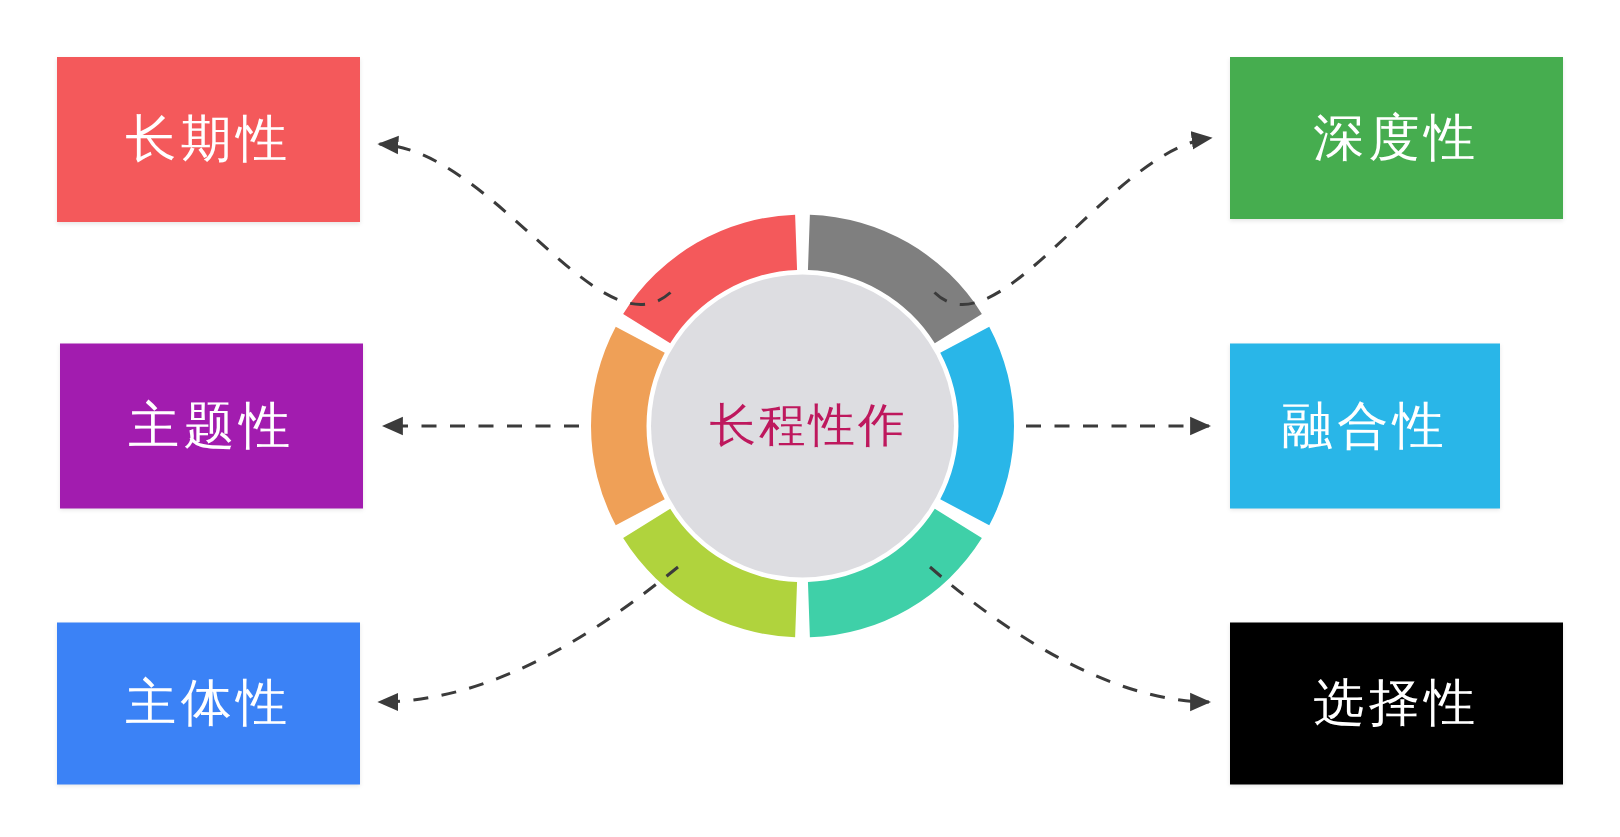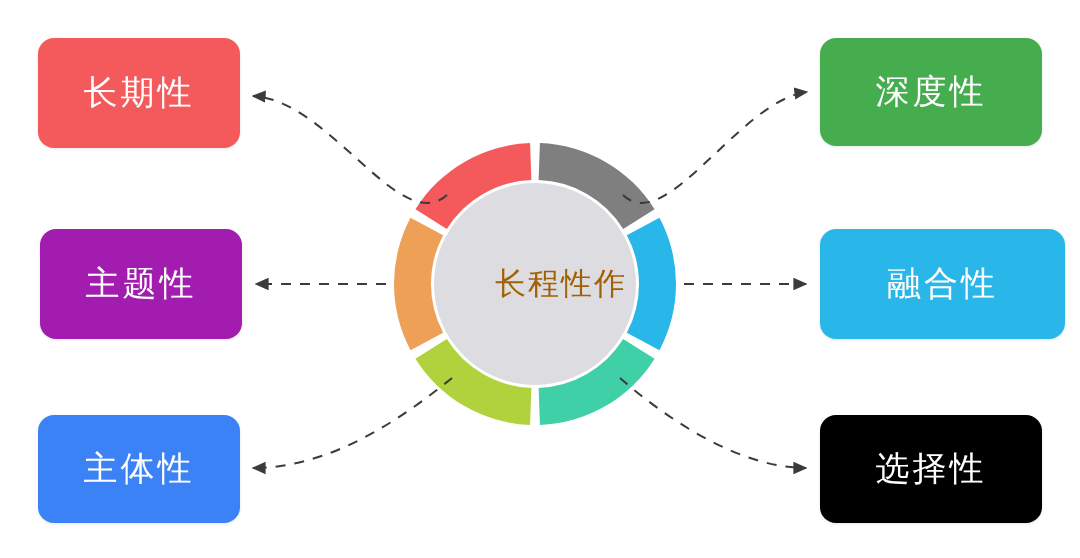--- a/index.html
+++ b/index.html
@@ -19,21 +19,21 @@
   }
   #wiring {
     position: absolute;
     left: 0;
     top: 0;
     width: 1080px;
     height: 558px;
   }
   .node-box {
     position: absolute;
-    border-radius: 16px;
+    border-radius: 0;
     display: flex;
     align-items: center;
     justify-content: center;
     color: #ffffff;
     font-size: 34px;
     letter-spacing: 3px;
     font-family: "Liberation Serif", "DejaVu Serif", serif;
     box-shadow: 0 1px 3px rgba(0,0,0,0.10);
     box-sizing: border-box;
   }
@@ -76,36 +76,36 @@
     <g id="connector-group">
         <path d="M 447 195 C 400 237 330 100 253 96" fill="none" stroke="#3b3b3b" stroke-width="2" stroke-dasharray="10 9" stroke-linecap="butt" marker-end="url(#arrow-head)"></path>
         <path d="M 386 284 L 256 284" fill="none" stroke="#3b3b3b" stroke-width="2" stroke-dasharray="10 9" stroke-linecap="butt" marker-end="url(#arrow-head)"></path>
         <path d="M 452 378 C 400 420 330 468 253 468" fill="none" stroke="#3b3b3b" stroke-width="2" stroke-dasharray="10 9" stroke-linecap="butt" marker-end="url(#arrow-head)"></path>
         <path d="M 623 195 C 666 237 740 100 807 92" fill="none" stroke="#3b3b3b" stroke-width="2" stroke-dasharray="10 9" stroke-linecap="butt" marker-end="url(#arrow-head)"></path>
         <path d="M 684 284 L 806 284" fill="none" stroke="#3b3b3b" stroke-width="2" stroke-dasharray="10 9" stroke-linecap="butt" marker-end="url(#arrow-head)"></path>
         <path d="M 620 378 C 668 420 740 468 806 468" fill="none" stroke="#3b3b3b" stroke-width="2" stroke-dasharray="10 9" stroke-linecap="butt" marker-end="url(#arrow-head)"></path>
       </g>
   </svg>
 
-  <div class="hub-center" id="hub-center" style="left: 460px; top: 183px; width: 202px; height: 202px; color: #a16207;">
+  <div class="hub-center" id="hub-center" style="left: 438px; top: 183px; width: 202px; height: 202px; color: #be185d;">
     <span class="hub-line">长程性作</span>
   </div>
 
   <div class="node-box" style="left: 38px; top: 38px; width: 202px; height: 110px; background: rgb(244, 89, 91);">
     <span>长期性</span>
   </div>
   <div class="node-box" style="left: 40px; top: 229px; width: 202px; height: 110px; background: #a21caf;">
     <span>主题性</span>
   </div>
   <div class="node-box" style="left: 38px; top: 415px; width: 202px; height: 108px; background: #3b82f6;">
     <span>主体性</span>
   </div>
   <div class="node-box" style="left: 820px; top: 38px; width: 222px; height: 108px; background: rgb(70, 173, 79);">
     <span>深度性</span>
   </div>
-  <div class="node-box" style="left: 820px; top: 229px; width: 245px; height: 110px; background: rgb(41, 182, 232);">
+  <div class="node-box" style="left: 820px; top: 229px; width: 180px; height: 110px; background: rgb(41, 182, 232);">
     <span>融合性</span>
   </div>
   <div class="node-box" style="left: 820px; top: 415px; width: 222px; height: 108px; background: #000000;">
     <span>选择性</span>
   </div>
 
 </div>
 
 </body></html>

